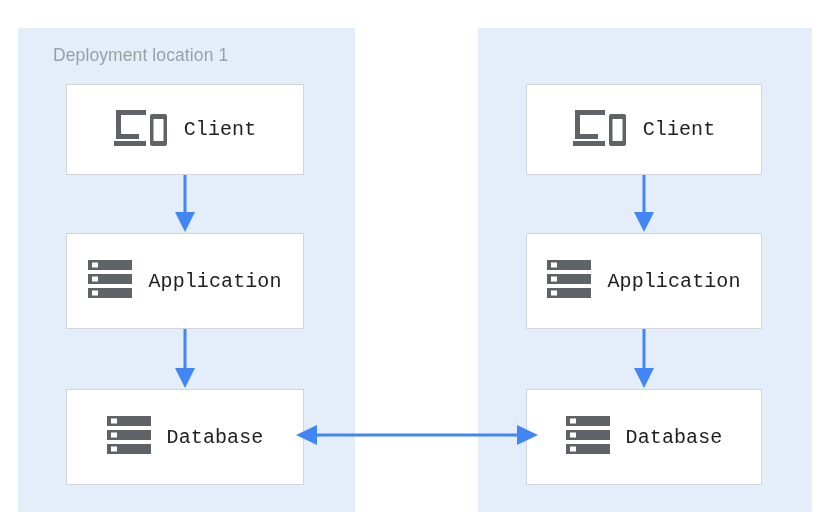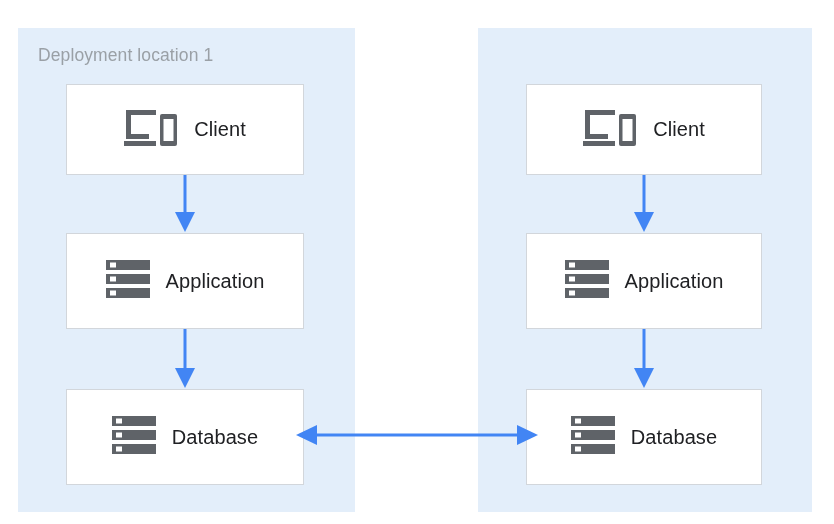--- a/index.html
+++ b/index.html
@@ -31,21 +31,21 @@
   #zone-2 { left: 478px; top: 28px; width: 334px; height: 484px; }
 
   .zone-label {
     position: absolute;
     color: #9aa0a6;
     font-size: 17.5px;
     line-height: 20px;
     letter-spacing: 0.1px;
     white-space: nowrap;
   }
-  #zone-label-1 { left: 38px;  top: 45px; text-align: right; }
+  #zone-label-1 { left: 53px;  top: 45px; text-align: right; }
   #zone-label-2 { left: 498px; top: 45px; }
 
   
   .node {
     position: absolute;
     background: #ffffff;
     border: 1px solid #d2d6db;
     box-sizing: border-box;
     display: flex;
     flex-direction: row;
@@ -56,20 +56,21 @@
     flex: 0 0 auto;
     display: block;
     margin-right: 16px;
   }
   .node .node-label {
     flex: 0 0 auto;
     font-size: 20px;
     color: #202124;
     letter-spacing: 0.1px;
     white-space: nowrap;
+    font-family: Liberation Mono, monospace;
   }
 
   
   #node-client-1  { left: 66px; top: 84px;  width: 238px; height: 91px; }
   #node-app-1     { left: 66px; top: 233px; width: 238px; height: 96px; }
   #node-db-1      { left: 66px; top: 389px; width: 238px; height: 96px; }
   
   #node-client-2  { left: 526px; top: 84px;  width: 236px; height: 91px; }
   #node-app-2     { left: 526px; top: 233px; width: 236px; height: 96px; }
   #node-db-2      { left: 526px; top: 389px; width: 236px; height: 96px; }

